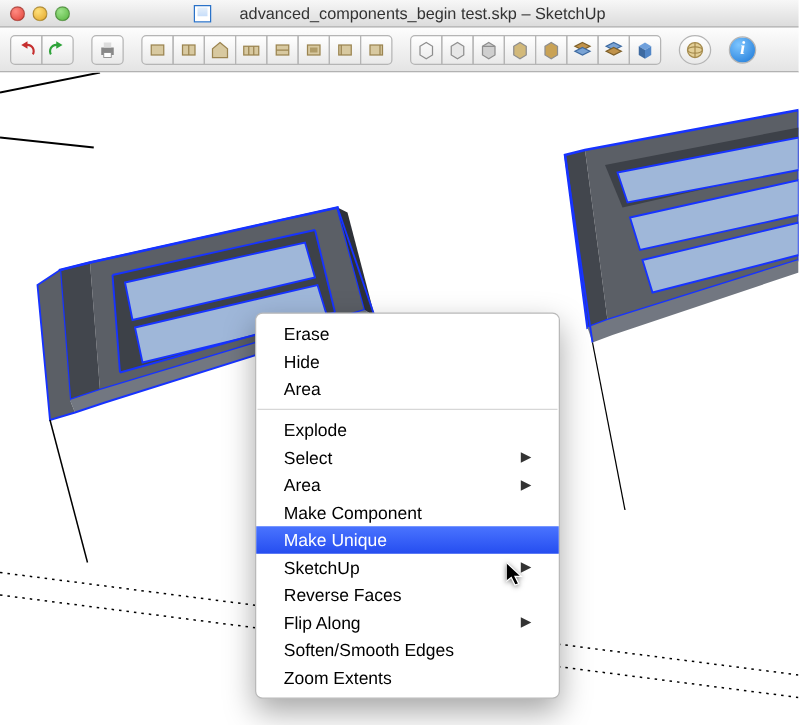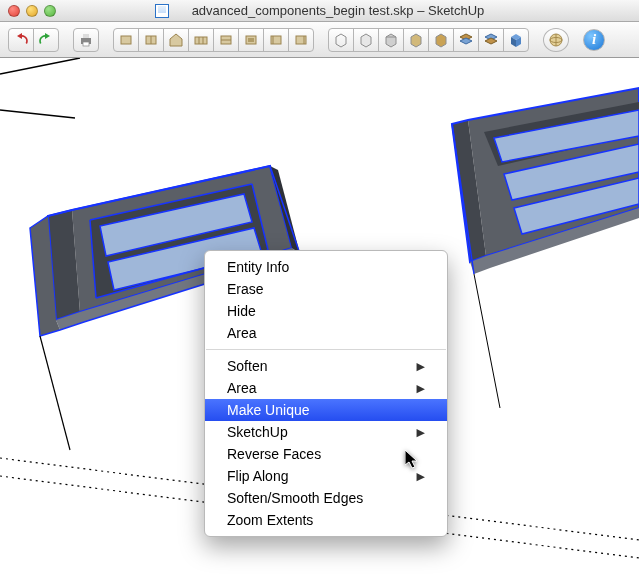--- a/index.html
+++ b/index.html
@@ -336,39 +336,42 @@
         <polygon points="504,116 639,86 639,114 512,142" fill="#9fb7d9" stroke="#1733ff" stroke-width="1.5"></polygon>
         <polygon points="514,150 639,120 639,146 522,176" fill="#9fb7d9" stroke="#1733ff" stroke-width="1.5"></polygon>
         <polygon points="470,204 486,198 639,150 639,160 490,210 474,216" fill="#727781"></polygon>
         <line x1="452" y1="66" x2="474" y2="216" stroke="#1733ff" stroke-width="1.5"></line>
         <line x1="474" y1="216" x2="500" y2="350" stroke="#000" stroke-width="1"></line>
       </g>
     </svg>
 
     <div class="context-menu">
       <div class="cm-item">
-          <span>Entity Info</span>
-        </div>
-      <div class="cm-item">
           <span>Erase</span>
         </div>
       <div class="cm-item">
           <span>Hide</span>
         </div>
       <div class="cm-item">
           <span>Area</span>
         </div>
       <div class="cm-sep"></div>
       <div class="cm-item">
-          <span>Soften</span>
+          <span>Explode</span>
+        </div>
+      <div class="cm-item">
+          <span>Select</span>
           <span class="cm-arrow">▶</span>
         </div>
       <div class="cm-item">
           <span>Area</span>
           <span class="cm-arrow">▶</span>
+        </div>
+      <div class="cm-item">
+          <span>Make Component</span>
         </div>
       <div class="cm-item highlight">
           <span>Make Unique</span>
         </div>
       <div class="cm-item">
           <span>SketchUp</span>
           <span class="cm-arrow">▶</span>
         </div>
       <div class="cm-item">
           <span>Reverse Faces</span>

